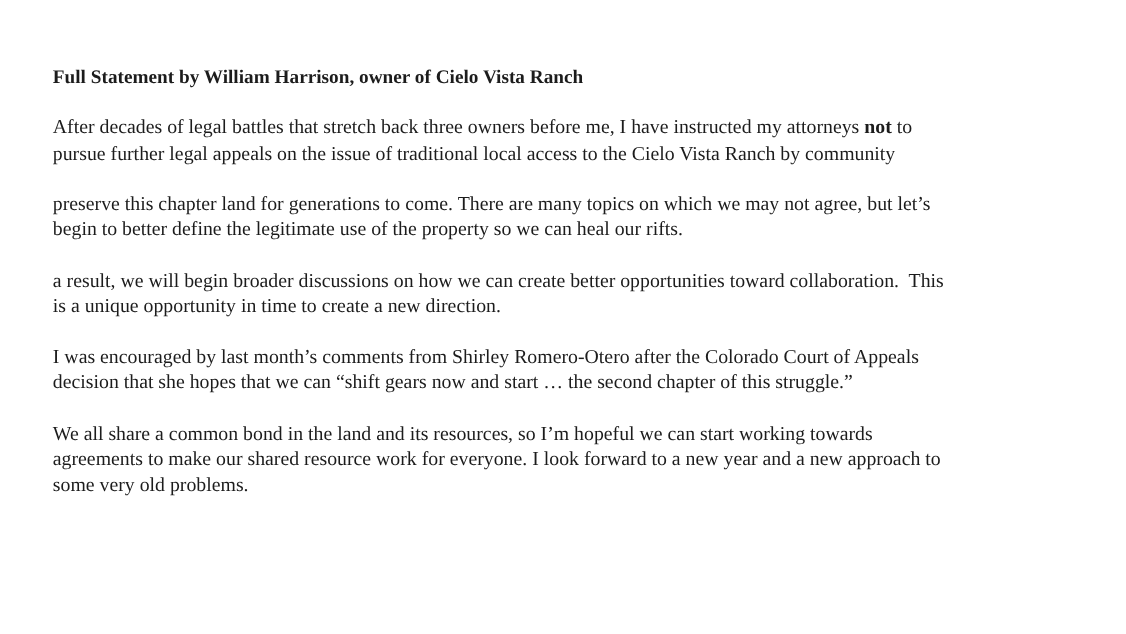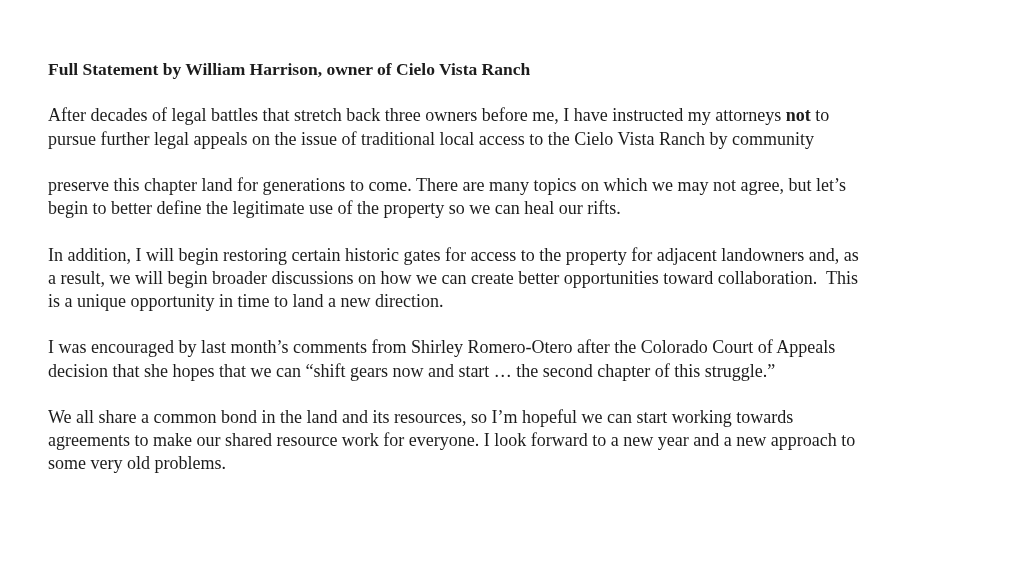--- a/index.html
+++ b/index.html
@@ -47,23 +47,22 @@
   <div>
       <div class="para">
         <div class="line"><span>After decades of legal battles that stretch back three owners before me, I have instructed my attorneys </span><span class="b">not</span><span> to</span></div>
         <div class="line"><span>pursue further legal appeals on the issue of traditional local access to the Cielo Vista Ranch by community</span></div>
       </div>
       <div class="para">
         <div class="line"><span>preserve this chapter land for generations to come. There are many topics on which we may not agree, but let’s</span></div>
         <div class="line"><span>begin to better define the legitimate use of the property so we can heal our rifts.</span></div>
       </div>
       <div class="para">
-        <div class="line"><span>In addition, I will begin restoring certain historic gates for access to the property for adjacent landowners and, as</span></div>
         <div class="line"><span>a result, we will begin broader discussions on how we can create better opportunities toward collaboration.  This</span></div>
-        <div class="line"><span>is a unique opportunity in time to land a new direction.</span></div>
+        <div class="line"><span>is a unique opportunity in time to create a new direction.</span></div>
       </div>
       <div class="para">
         <div class="line"><span>I was encouraged by last month’s comments from Shirley Romero-Otero after the Colorado Court of Appeals</span></div>
         <div class="line"><span>decision that she hopes that we can “shift gears now and start … the second chapter of this struggle.”</span></div>
       </div>
       <div class="para">
         <div class="line"><span>We all share a common bond in the land and its resources, so I’m hopeful we can start working towards</span></div>
         <div class="line"><span>agreements to make our shared resource work for everyone. I look forward to a new year and a new approach to</span></div>
         <div class="line"><span>some very old problems.</span></div>
       </div>

